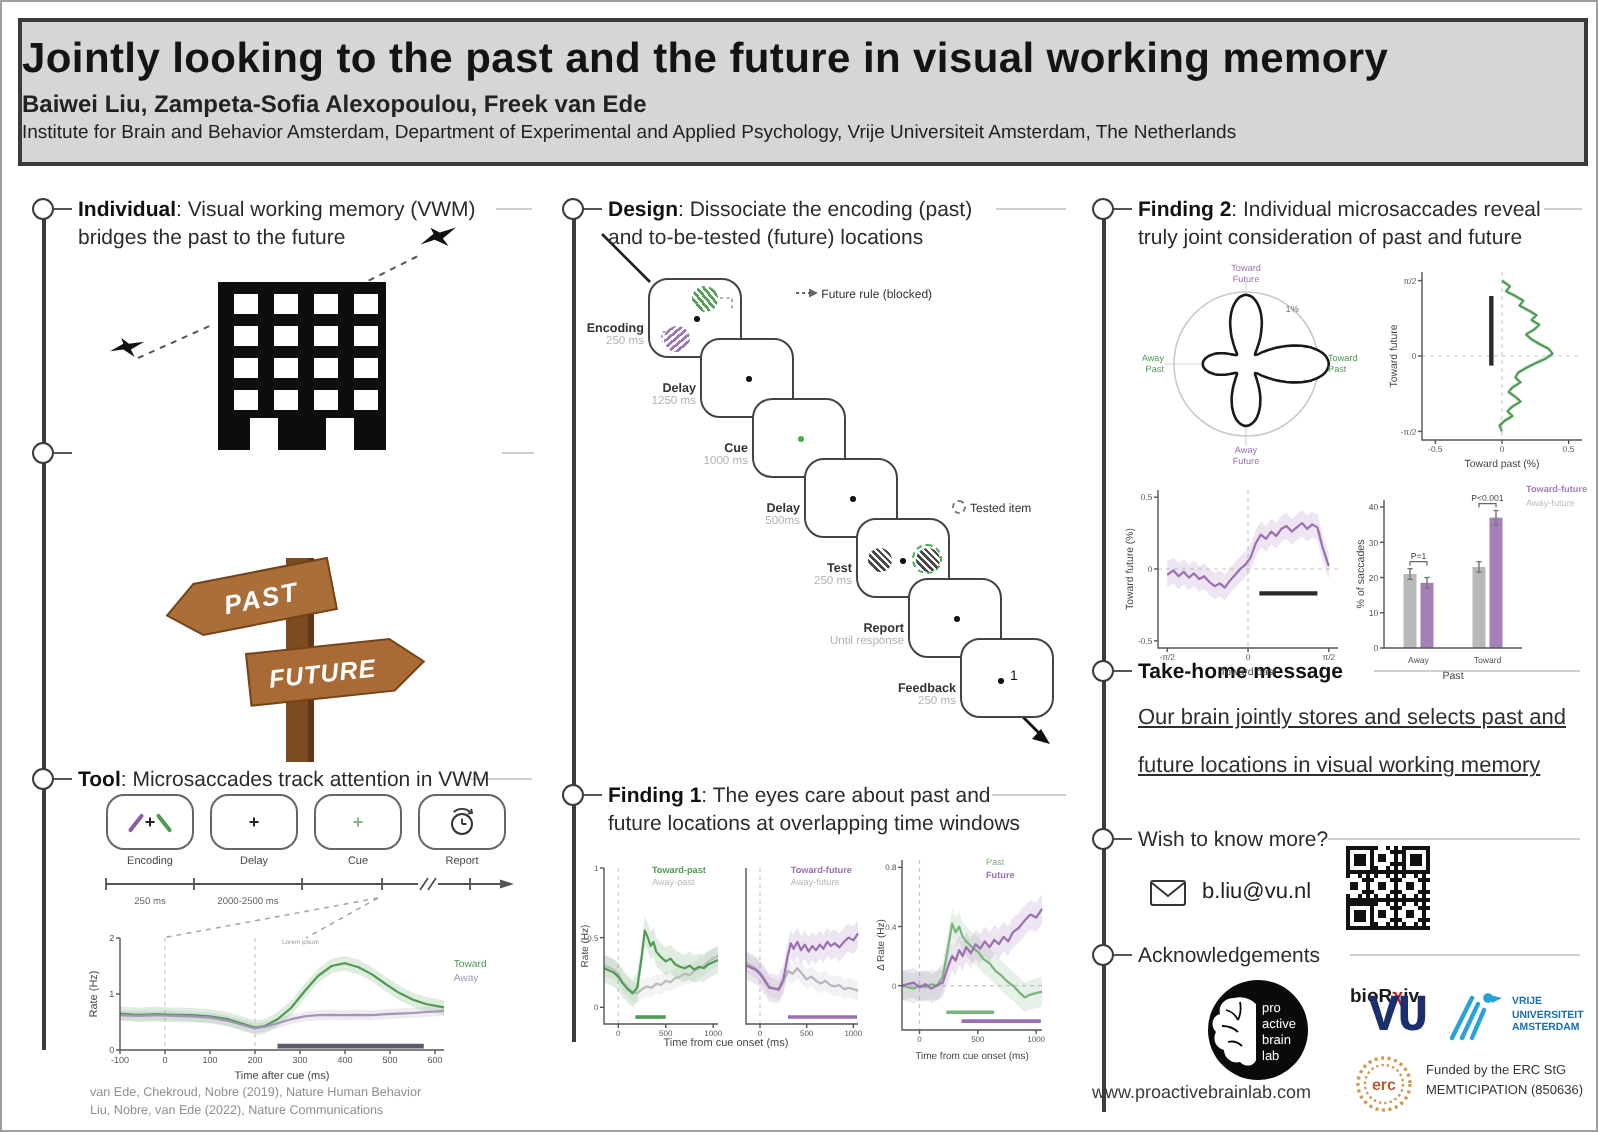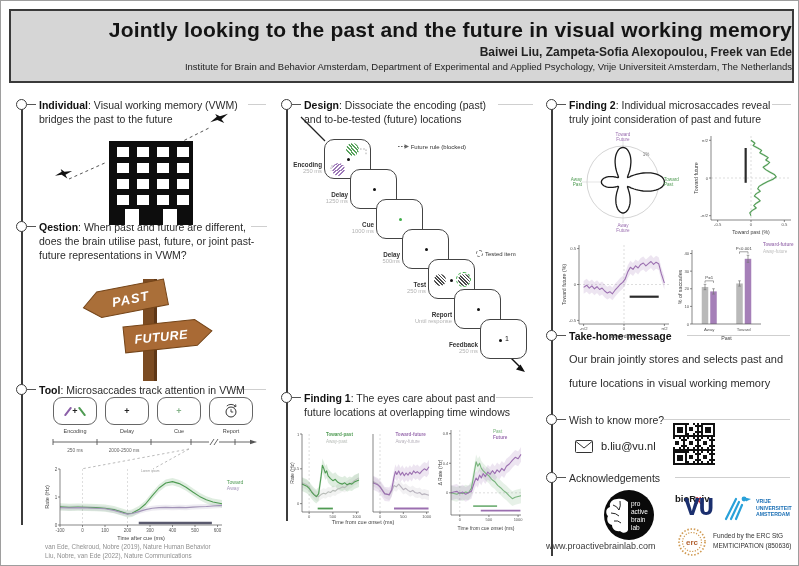--- a/index.html
+++ b/index.html
@@ -1,21 +1,21 @@
 <!DOCTYPE html>
 <html><head>
 <meta charset="utf-8">
 <style>
   html,body{margin:0;padding:0;background:#fff;}
   .poster{position:relative;width:799px;height:566px;background:#fff;border:1px solid #9e9e9e;
     font-family:"Liberation Sans",sans-serif;box-sizing:border-box;overflow:hidden;}
   .abs{position:absolute;}
   svg text{font-family:"Liberation Sans",sans-serif;}
   
-  .hdr{position:absolute;left:8px;top:8px;width:781px;height:70px;background:#d6d6d6;border:2px solid #3a3a3a;text-align:right;}
+  .hdr{position:absolute;left:8px;top:8px;width:781px;height:70px;background:#d6d6d6;border:2px solid #3a3a3a;text-align:left;}
   .hdr h1{margin:7px 0 0 0;font-size:21px;color:#141414;letter-spacing:.2px;}
   .hdr .auth{margin:3px 0 0 0;font-size:12px;color:#222;font-weight:600;}
   .hdr .affil{margin:2px 0 0 0;font-size:9.5px;color:#222;}
   
   .vline{position:absolute;width:1.6px;background:#3c3c3c;}
   .node{position:absolute;width:11px;height:11px;border:1.6px solid #3c3c3c;border-radius:50%;background:#fff;box-sizing:border-box;}
   .ntick{position:absolute;height:1.2px;background:#555;width:9px;}
   .hr{position:absolute;height:1px;background:#cfcfcf;}
   .sec{position:absolute;font-size:10.5px;line-height:1.34;color:#2b2b2b;}
   .sec b{color:#111;}
@@ -33,21 +33,21 @@
   .g-green{background:repeating-linear-gradient(50deg,#fff 0 1.2px,#57a25b 1.2px 2.6px);}
   .g-purple{background:repeating-linear-gradient(-40deg,#fff 0 1.2px,#9d79b8 1.2px 2.6px);}
   .g-dark{width:12px;height:12px;background:repeating-linear-gradient(45deg,#fff 0 1.1px,#4a4a4a 1.1px 2.4px);}
   .ring{position:absolute;left:27px;top:12px;width:15px;height:15px;border:1px dashed #3fae49;border-radius:50%;box-sizing:border-box;}
   .clabel{position:absolute;width:46px;text-align:right;}
   .cname{font-size:6.3px;color:#333;font-weight:600;}
   .ctime{font-size:5.8px;color:#b3b3b3;}
   .cnote{position:absolute;font-size:6px;color:#333;line-height:1.25;}
   .dashcirc{display:inline-block;width:7px;height:7px;border:1px dashed #777;border-radius:50%;vertical-align:-1px;margin-right:2px;box-sizing:border-box;}
   .midxlab{position:absolute;font-size:5.5px;color:#444;text-align:center;}
-  .takeline{position:absolute;font-size:11px;color:#2e2e2e;}
+  .takeline{position:absolute;font-size:11px;color:#2e2e2e;text-decoration:underline;}
   .email{position:absolute;font-size:11px;color:#222;}
   .biorxiv{position:absolute;font-size:9.5px;font-weight:bold;color:#1a1a1a;}
   .biorxiv .rx{color:#c22026;}
   .laburl{position:absolute;font-size:9px;color:#3a3a3a;}
   .vutxt{position:absolute;font-size:26px;font-weight:bold;color:#1b2f6e;letter-spacing:-1px;font-family:Liberation Mono, monospace;}
   .vulines{position:absolute;font-size:5.2px;font-weight:bold;color:#1a6fb5;line-height:1.25;}
   .erctxt{position:absolute;font-size:6.5px;color:#333;line-height:1.5;}
   .barlegend{position:absolute;font-size:4.6px;line-height:1.6;}
 </style>
 </head>
@@ -89,21 +89,20 @@
   <div class="hr" style="left:250px;top:225px;width:16px;"></div>
   <div class="hr" style="left:234px;top:388px;width:31px;"></div>
   <div class="hr" style="left:497px;top:103px;width:35px;"></div>
   <div class="hr" style="left:495px;top:396px;width:37px;"></div>
   <div class="hr" style="left:771px;top:103px;width:19px;"></div>
   <div class="hr" style="left:686px;top:334px;width:103px;"></div>
   <div class="hr" style="left:663px;top:418px;width:126px;"></div>
   <div class="hr" style="left:674px;top:476px;width:115px;"></div>
 
   <div class="sec" style="left:38px;top:97px;width:206px;"><b>Individual</b><span>: Visual working memory (VWM) bridges the past to the future</span></div>
-  <div class="sec" style="left:38px;top:219px;width:216px;"><b>Qestion</b><span>: When past and future are different, does the brain utilise past, future, or joint past-future representations in VWM?</span></div>
   <div class="sec" style="left:303px;top:97px;width:200px;"><b>Design</b><span>: Dissociate the encoding (past) and to-be-tested (future) locations</span></div>
   <div class="sec" style="left:38px;top:382px;width:220px;"><b>Tool</b><span>: Microsaccades track attention in VWM</span></div>
   <div class="sec" style="left:303px;top:390px;width:210px;"><b>Finding 1</b><span>: The eyes care about past and future locations at overlapping time windows</span></div>
   <div class="sec" style="left:568px;top:97px;width:208px;"><b>Finding 2</b><span>: Individual microsaccades reveal truly joint consideration of past and future</span></div>
   <div class="sec" style="left:568px;top:328px;"><b>Take-home message</b></div>
   <div class="sec" style="left:568px;top:412px;"><span>Wish to know more?</span></div>
   <div class="sec" style="left:568px;top:470px;"><span>Acknowledgements</span></div>
 
   <svg class="abs" style="left:50px;top:112px;" width="190" height="112">
     <path d="M18,66 L56,49" stroke="#555" stroke-width="1" stroke-dasharray="3,3" fill="none"></path>

